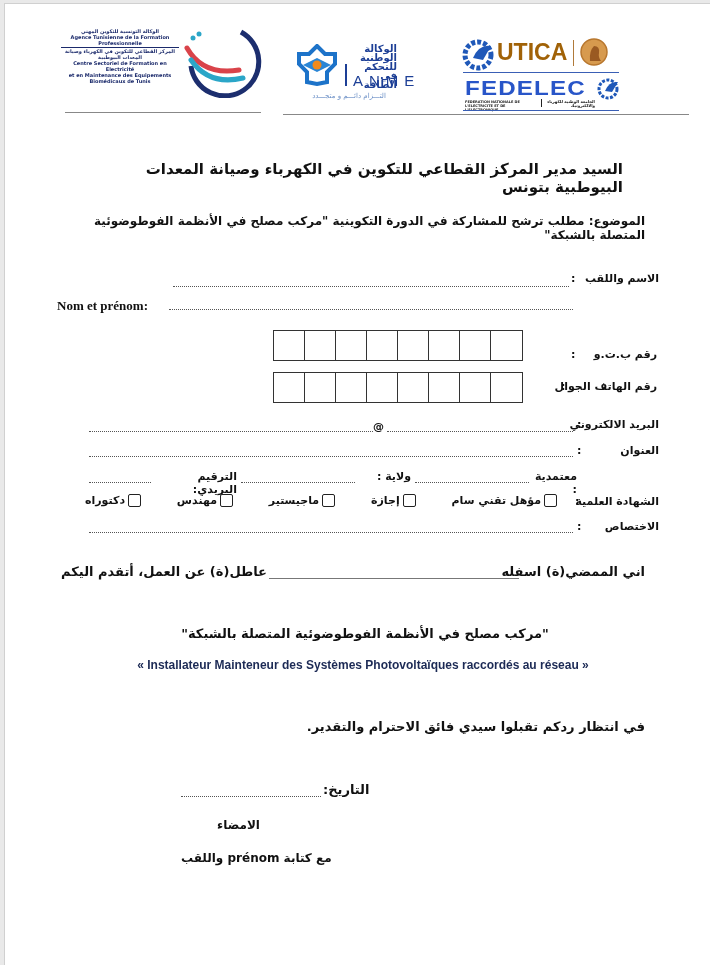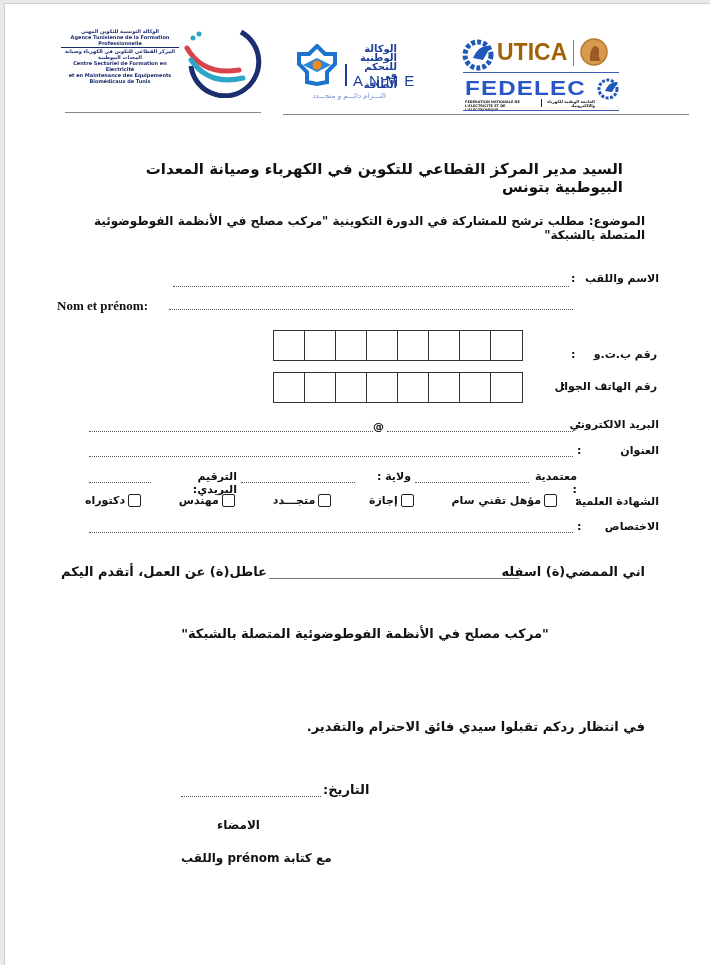--- a/index.html
+++ b/index.html
@@ -150,21 +150,21 @@
     <label class="deg">
         <span class="cb"></span>
         <span>مؤهل تقني سام</span>
       </label>
     <label class="deg">
         <span class="cb"></span>
         <span>إجازة</span>
       </label>
     <label class="deg">
         <span class="cb"></span>
-        <span>متجـــدد</span>
+        <span>ماجيستير</span>
       </label>
     <label class="deg">
         <span class="cb"></span>
         <span>مهندس</span>
       </label>
     <label class="deg">
         <span class="cb"></span>
         <span>دكتوراه</span>
       </label>
   </div>
@@ -172,20 +172,21 @@
   <div class="abs rtl field-label" style="right:52px;top:516px;">الاختصاص</div>
   <div class="abs colon" style="left:572px;top:516px;">:</div>
   <div class="dots" style="left:84px;top:528px;width:484px;"></div>
 
   <div class="abs rtl body-text" style="right:66px;top:560px;">اني الممضي(ة) اسفله</div>
   <div class="dots" style="left:264px;top:574px;width:250px;border-bottom-style:solid;border-bottom-color:#777;"></div>
   <div class="abs rtl body-text" style="left:56px;top:560px;width:206px;text-align:right;">عاطل(ة) عن العمل، أتقدم اليكم</div>
 
 
   <div class="abs rtl body-text" style="left:170px;top:622px;width:380px;text-align:center;">"مركب مصلح في الأنظمة الفوطوضوئية المتصلة بالشبكة"</div>
+  <div class="abs fr" style="left:98px;top:654px;width:520px;text-align:center;">« Installateur Mainteneur des Systèmes Photovoltaïques raccordés au réseau »</div>
 
 
   <div class="abs rtl body-text" style="right:66px;top:715px;">في انتظار ردكم تقبلوا سيدي فائق الاحترام والتقدير.</div>
 
   <div class="abs rtl body-text" style="left:318px;top:778px;">التاريخ:</div>
   <div class="dots" style="left:176px;top:792px;width:140px;"></div>
   <div class="abs rtl" style="left:212px;top:814px;font-size:12px;font-weight:bold;">الامضاء</div>
   <div class="abs rtl" style="left:176px;top:847px;font-size:12px;font-weight:bold;">مع كتابة prénom واللقب</div>
 
 </div>

